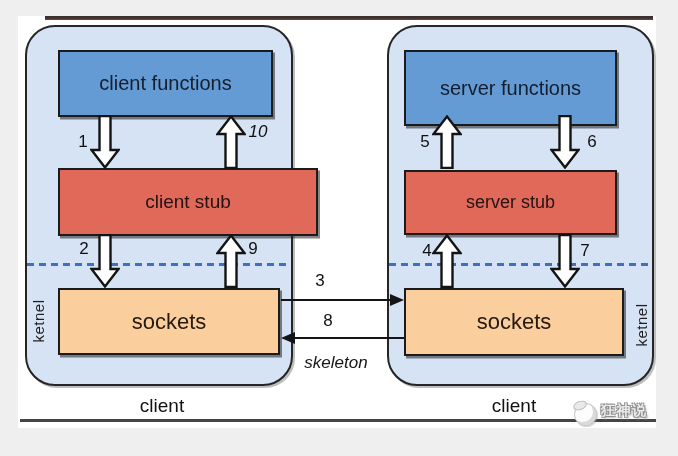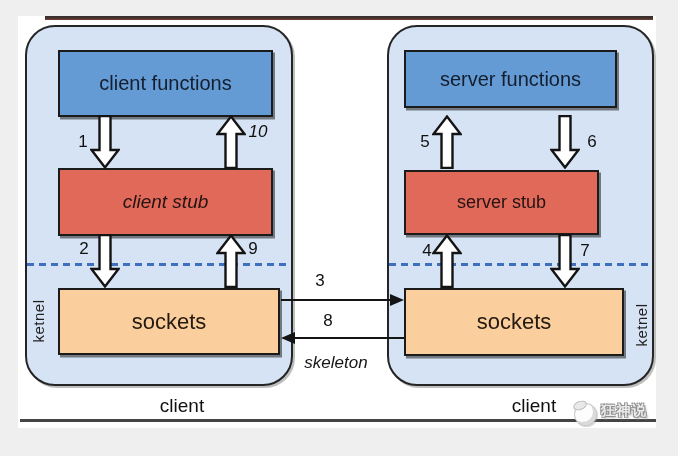--- a/index.html
+++ b/index.html
@@ -62,21 +62,21 @@
   .net-label{
     position:absolute;font-style:italic;font-size:17px;color:#161616;
     transform:translate(-50%,-50%);white-space:nowrap;
   }
   .kernel{
     position:absolute;font-size:15px;color:#1f1f1f;letter-spacing:.5px;
     transform:translate(-50%,-50%) rotate(-90deg);white-space:nowrap;
   }
   .caption{
     position:absolute;font-size:19px;color:#111;
-    transform:translate(-50%,-50%);white-space:nowrap;margin-left:20px;
+    transform:translate(-50%,-50%);white-space:nowrap;
   }
   .bottom-rule{
     position:absolute;left:20px;top:419px;width:636px;height:2.5px;
     background:#454545;
   }
   .watermark{position:absolute;left:570px;top:400px;width:108px;height:26px;}
   .wm-logo{
     position:absolute;left:4px;top:3px;width:21px;height:21px;border-radius:50%;
     background:#fdfdfd;border:1px solid #c2c2c2;
     box-shadow:inset -3px -3px 0 rgba(190,190,190,.55),1px 1px 1px rgba(150,150,150,.4);
@@ -101,31 +101,31 @@
 
   <div class="panel client"></div>
   <div class="dashed" style="left:27px;width:264px;"></div>
 
   <div class="panel server"></div>
   <div class="dashed" style="left:389px;width:261px;"></div>
 
   <div class="box functions" style="left:58px;top:50px;width:215px;height:67px;">
     <span>client functions</span>
   </div>
-  <div class="box stub" style="left:58px;top:168px;width:215px;height:68px;font-style:italic;">
+  <div class="box stub" style="left:58px;top:168px;width:260px;height:68px;">
     <span>client stub</span>
   </div>
   <div class="box sockets" style="left:58px;top:288px;width:222px;height:67px;">
     <span>sockets</span>
   </div>
 
-  <div class="box functions" style="left:404px;top:50px;width:213px;height:58px;">
+  <div class="box functions" style="left:404px;top:50px;width:213px;height:76px;">
     <span>server functions</span>
   </div>
-  <div class="box stub" style="left:404px;top:170px;width:195px;height:65px;">
+  <div class="box stub" style="left:404px;top:170px;width:213px;height:65px;">
     <div class="stub-lines">
       <div>server stub</div>
     </div>
   </div>
   <div class="box sockets" style="left:404px;top:288px;width:220px;height:68px;">
     <span>sockets</span>
   </div>
 
   <svg class="block-arrow" style="left:90px;top:115px;" viewBox="0 0 30 54">
     <polygon points="9.5,1 20.5,1 20.5,35 28.5,35 15,52.5 1.5,35 9.5,35" fill="#fff" stroke="#141414" stroke-width="2.4"></polygon>

